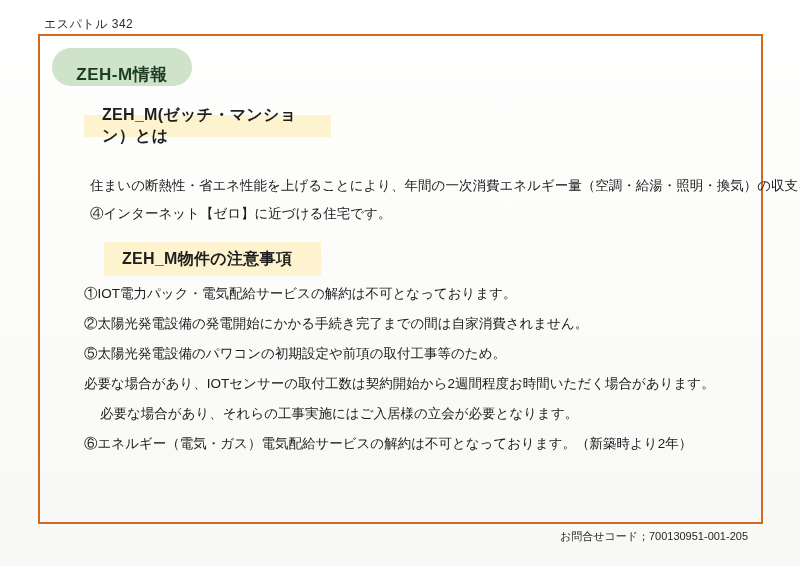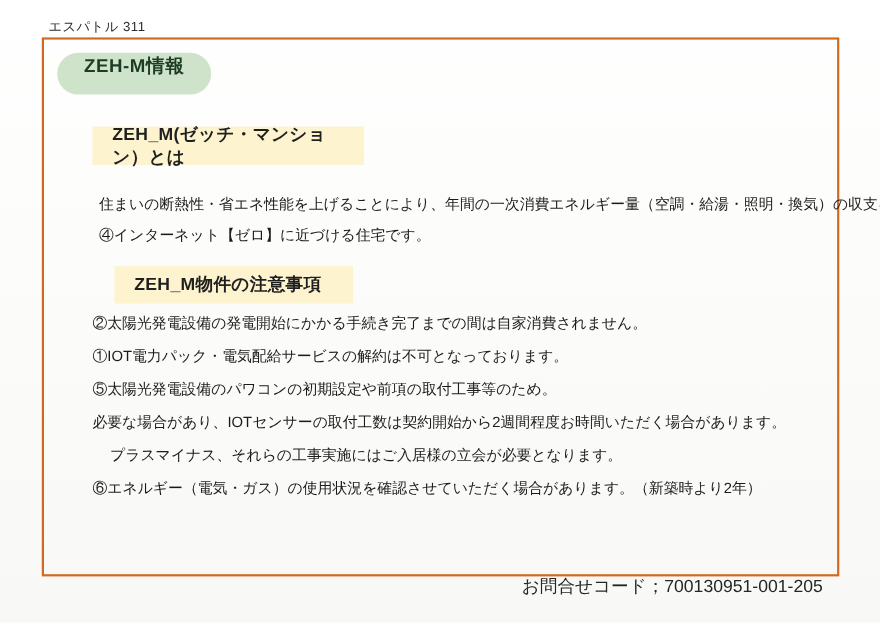--- a/index.html
+++ b/index.html
@@ -54,21 +54,21 @@
 
   .zeh-badge {
     position: absolute;
     left: 52px;
     top: 48px;
     width: 140px;
     height: 38px;
     border-radius: 19px;
     background: #cfe3cb;
     display: flex;
-    align-items: flex-start;
+    align-items: flex-end;
     justify-content: center;
   }
   .zeh-badge span {
     font-size: 17px;
     font-weight: bold;
     color: #1c3c24;
     letter-spacing: 0.5px;
   }
 
   .section-head {
@@ -83,21 +83,21 @@
     font-size: 16px;
     font-weight: bold;
     color: #1f1f1f;
     letter-spacing: 0.3px;
   }
 
   #sec1 {
     left: 84px;
     top: 115px;
     width: 247px;
-    height: 35px;
+    height: 22px;
   }
   #sec2 {
     left: 104px;
     top: 242px;
     width: 217px;
     height: 34px;
     align-items: center;
   }
 
   .body-text {
@@ -129,31 +129,31 @@
     white-space: nowrap;
   }
   .note-item .line.indent {
     padding-left: 16px;
   }
 
   .footer-code {
     position: absolute;
     right: 52px;
     bottom: 22px;
-    font-size: 16px;
+    font-size: 11px;
     color: #262626;
     white-space: nowrap;
   }
 </style>
 </head>
 <body>
 
 <div class="page">
 
-  <div class="header-code">エスパトル 311</div>
+  <div class="header-code">エスパトル 342</div>
 
   <div class="frame"></div>
 
   <div class="zeh-badge">
     <span>ZEH-M情報</span>
   </div>
 
   <div class="section-head" id="sec1">
     <span>ZEH_M(ゼッチ・マンション）とは</span>
   </div>
@@ -162,34 +162,34 @@
     <div>住まいの断熱性・省エネ性能を上げることにより、年間の一次消費エネルギー量（空調・給湯・照明・換気）の収支を</div>
     <div>④インターネット【ゼロ】に近づける住宅です。</div>
   </div>
 
   <div class="section-head" id="sec2">
     <span>ZEH_M物件の注意事項</span>
   </div>
 
   <div class="notes">
     <div class="note-item">
-      <div class="line">②太陽光発電設備の発電開始にかかる手続き完了までの間は自家消費されません。</div>
+      <div class="line">①IOT電力パック・電気配給サービスの解約は不可となっております。</div>
     </div>
     <div class="note-item">
-      <div class="line">①IOT電力パック・電気配給サービスの解約は不可となっております。</div>
+      <div class="line">②太陽光発電設備の発電開始にかかる手続き完了までの間は自家消費されません。</div>
     </div>
     <div class="note-item">
       <div class="line">⑤太陽光発電設備のパワコンの初期設定や前項の取付工事等のため。</div>
     </div>
     <div class="note-item">
       <div class="line">必要な場合があり、IOTセンサーの取付工数は契約開始から2週間程度お時間いただく場合があります。</div>
     </div>
     <div class="note-item">
-      <div class="line indent">プラスマイナス、それらの工事実施にはご入居様の立会が必要となります。</div>
+      <div class="line indent">必要な場合があり、それらの工事実施にはご入居様の立会が必要となります。</div>
     </div>
     <div class="note-item">
-      <div class="line">⑥エネルギー（電気・ガス）の使用状況を確認させていただく場合があります。（新築時より2年）</div>
+      <div class="line">⑥エネルギー（電気・ガス）電気配給サービスの解約は不可となっております。（新築時より2年）</div>
     </div>
   </div>
 
   <div class="footer-code">お問合せコード；700130951-001-205</div>
 
 </div>
 
 </body></html>

